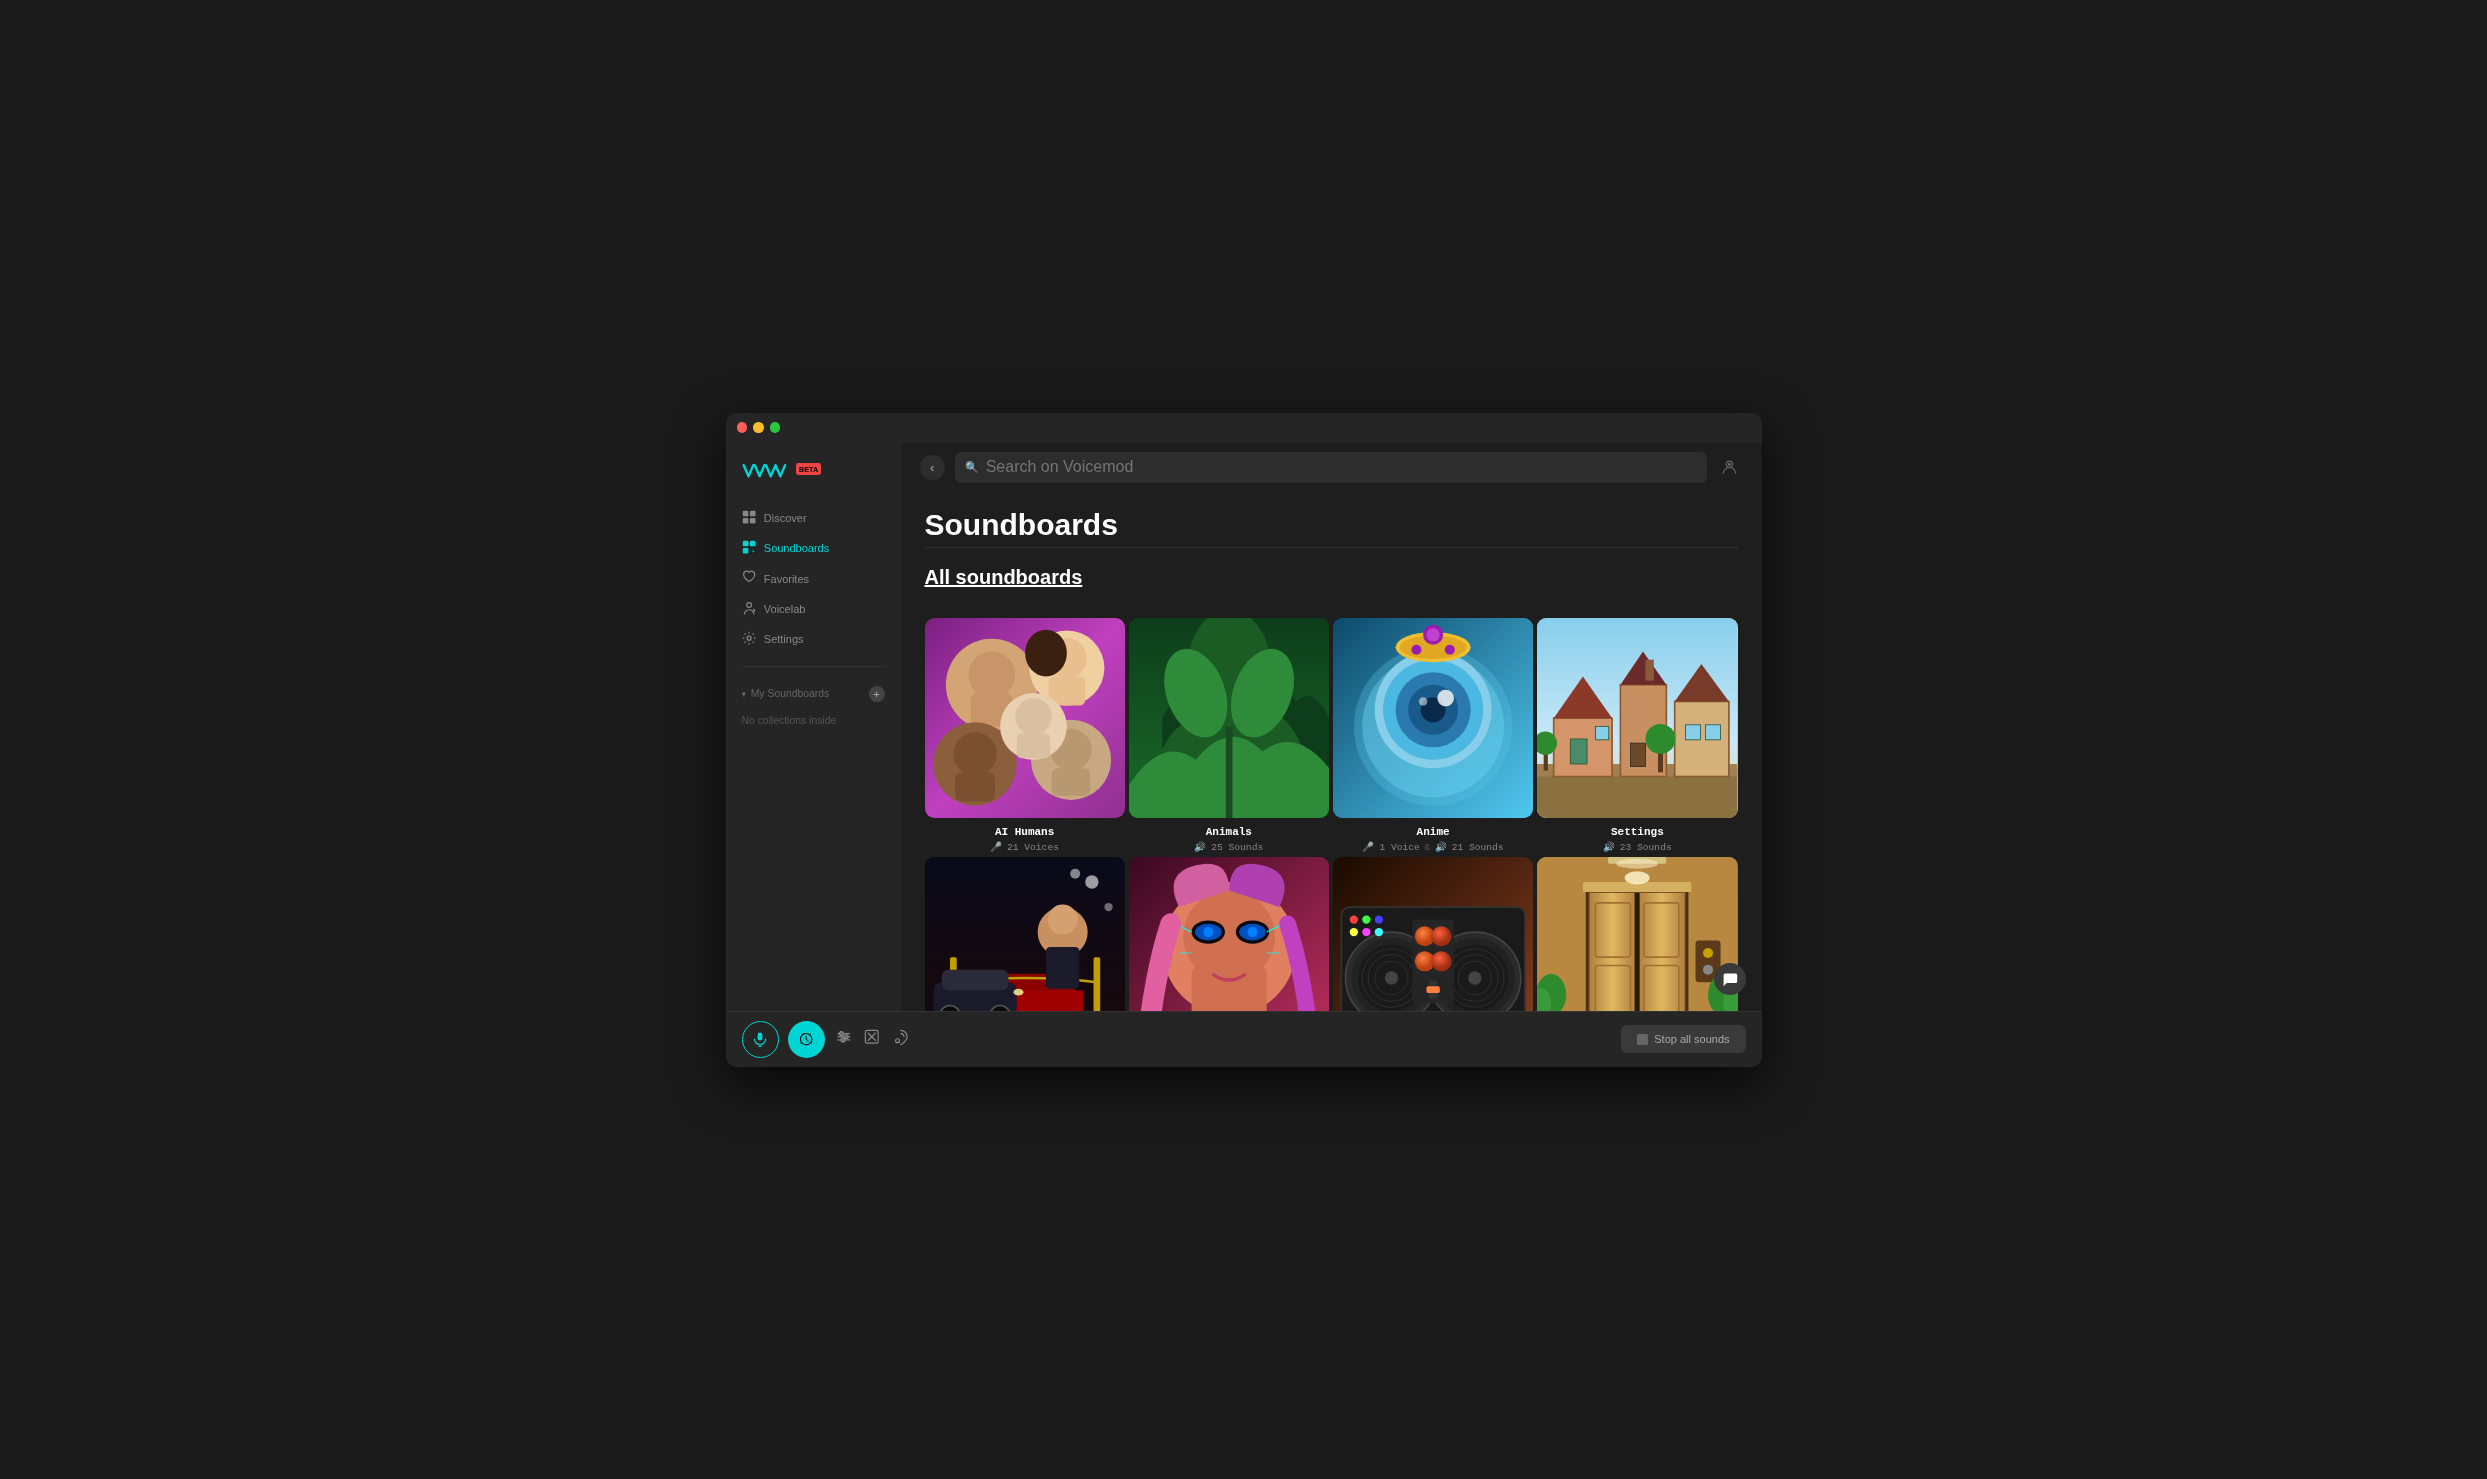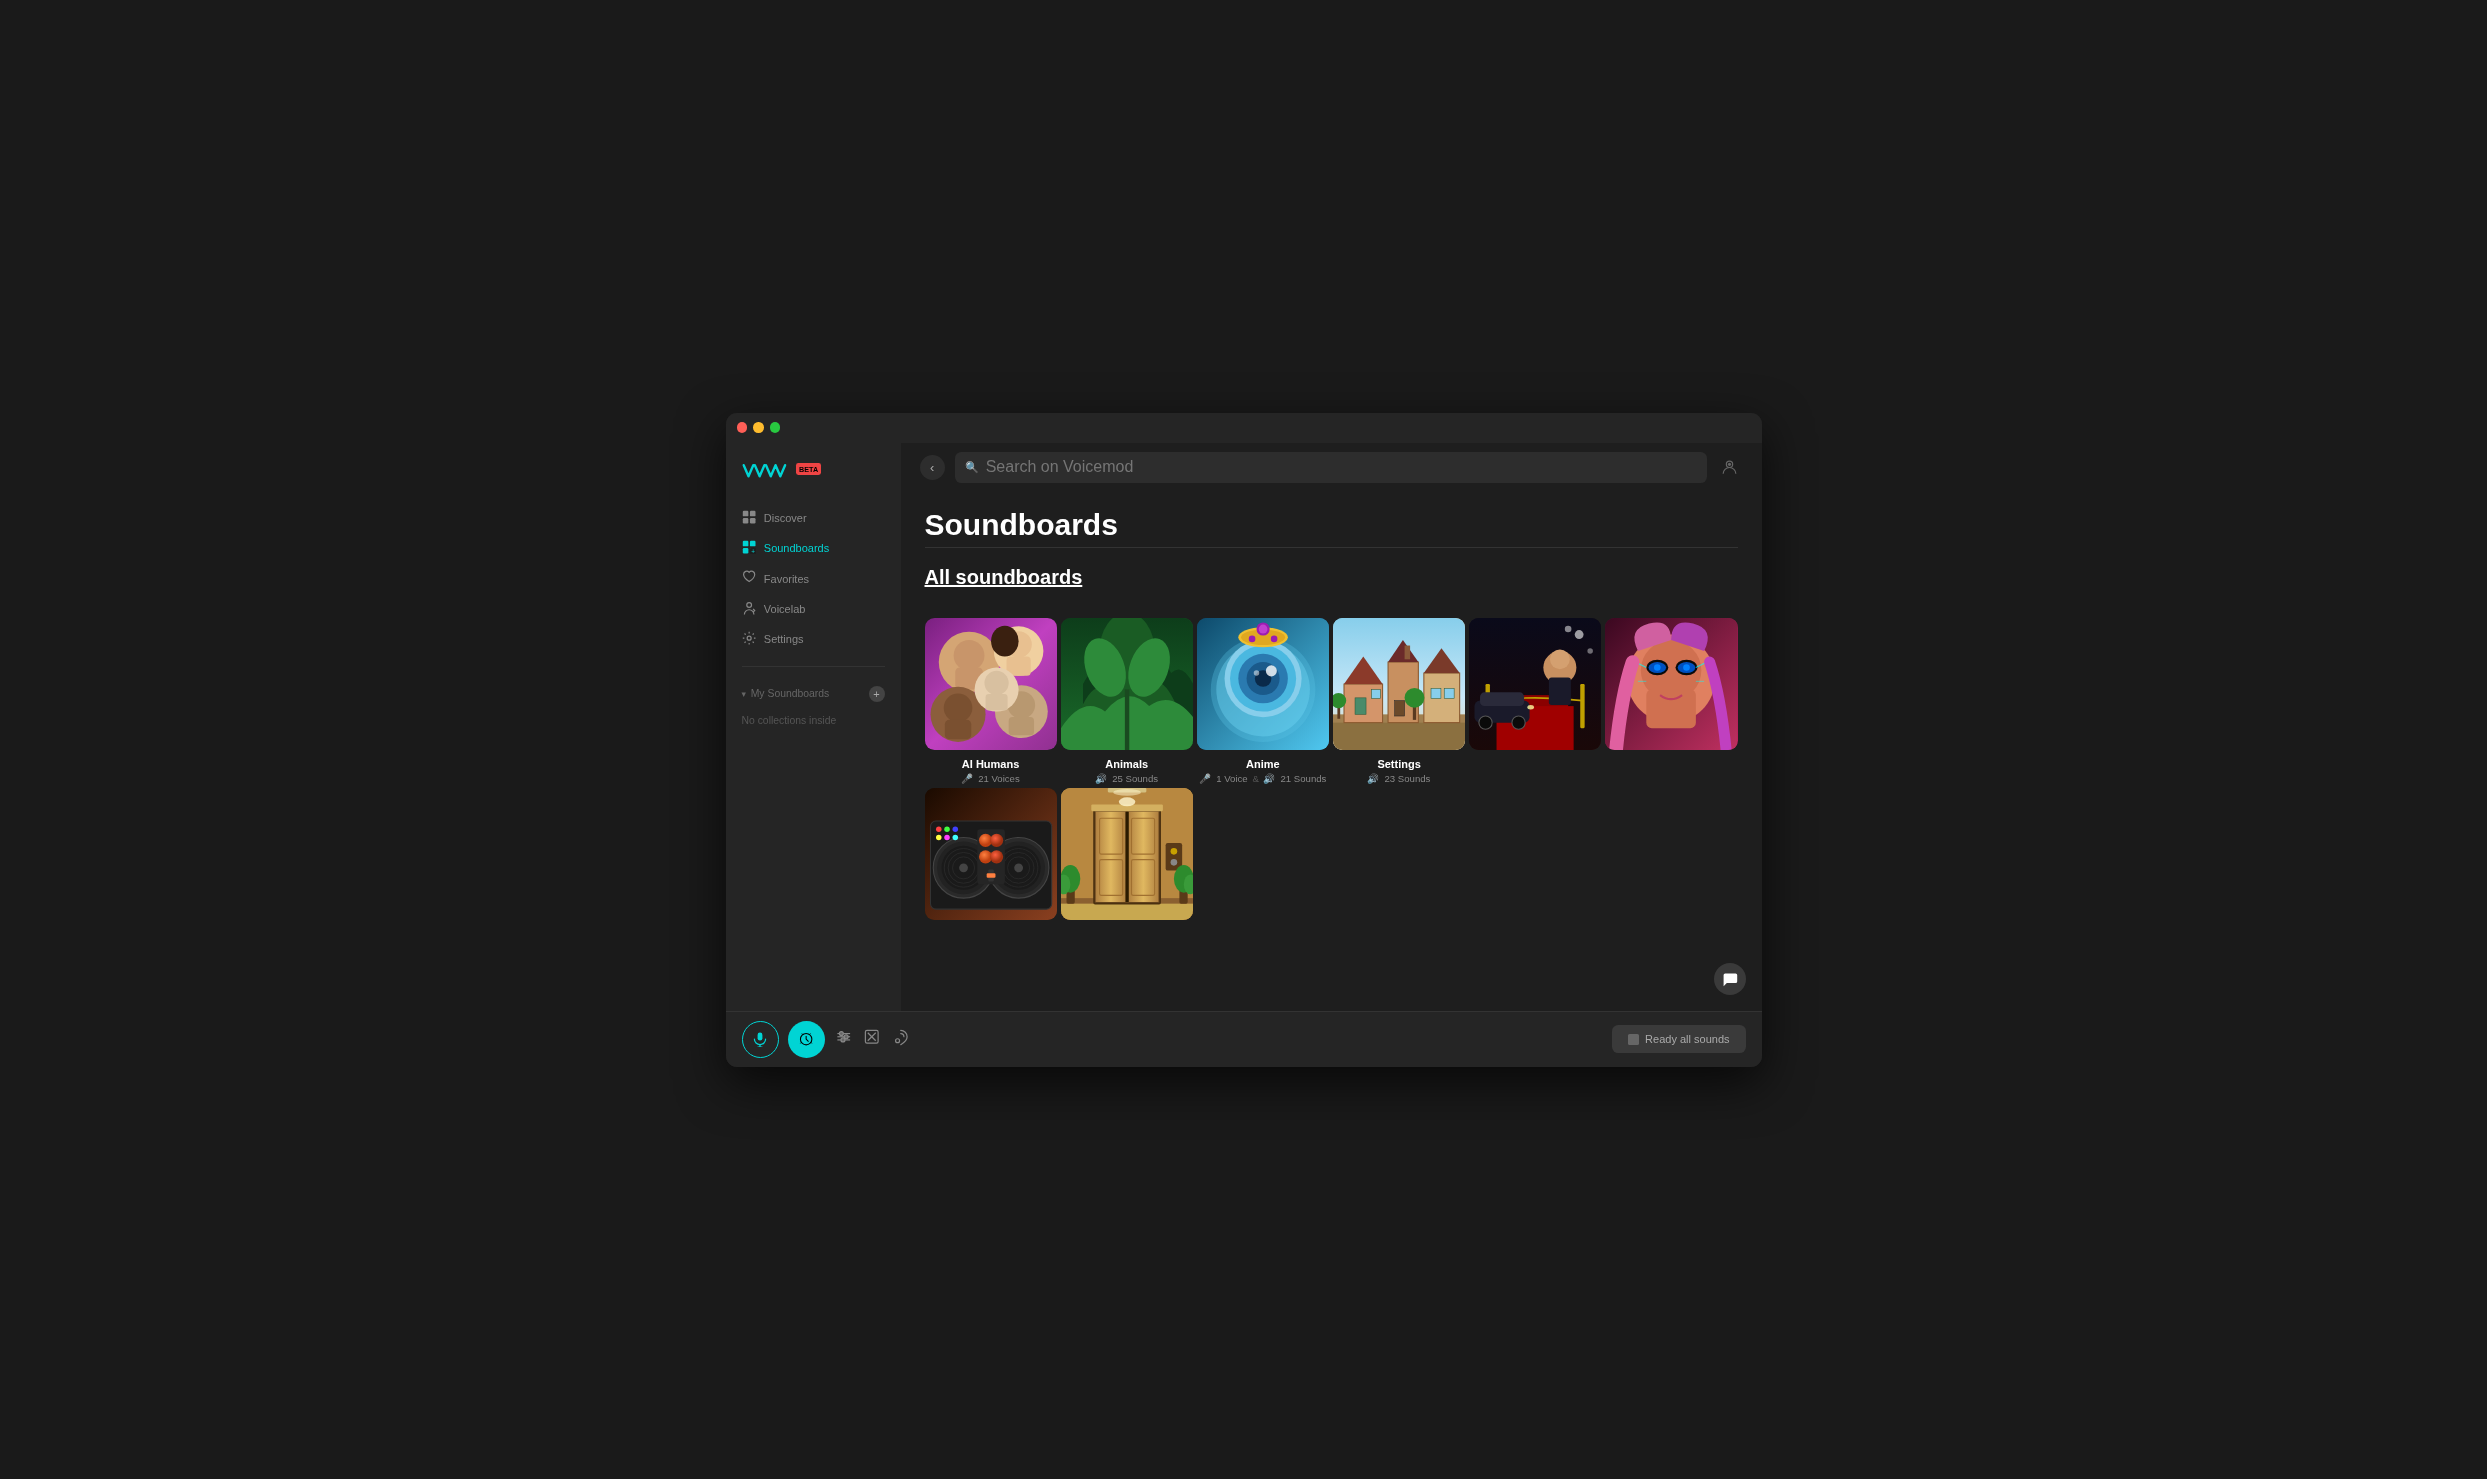--- a/index.html
+++ b/index.html
@@ -202,23 +202,24 @@
     }
     .section-title {
       font-size: 20px;
       font-weight: 700;
       color: #fff;
       margin-bottom: 29px;
       text-decoration: underline;
     }
     .soundboards-grid {
       display: grid;
-      grid-template-columns: repeat(6, 1fr);
+      grid-template-columns: repeat(4, 1fr);
       gap: 4px;
       margin-bottom: 16px;
+      font-family: Liberation Mono, monospace;
     }
     .soundboard-card {
       cursor: pointer;
       border-radius: 9.6px;
       overflow: visible;
     }
     .soundboard-thumb {
       width: 100%;
       aspect-ratio: 1;
       border-radius: 9.6px;
@@ -883,17 +884,17 @@
         <svg width="17.5" height="17.5" viewBox="0 0 22 22" fill="none">
           <path d="M11 3a8 8 0 018 8c0 4-3 7-8 10" stroke="#888" stroke-width="1.5" fill="none" stroke-linecap="round"></path>
           <circle cx="7" cy="16" r="2.5" stroke="#888" stroke-width="1.5" fill="none"></circle>
           <path d="M11 7a4 4 0 014 4" stroke="#888" stroke-width="1.5" fill="none" stroke-linecap="round"></path>
         </svg>
       </div>
     </div>
 
     <button class="stop-sounds-btn">
       <div class="stop-icon"></div>
-      <span>Ready all sounds</span>
+      <span>Stop all sounds</span>
     </button>
   </div>
 </div>
 
 
 </body></html>

